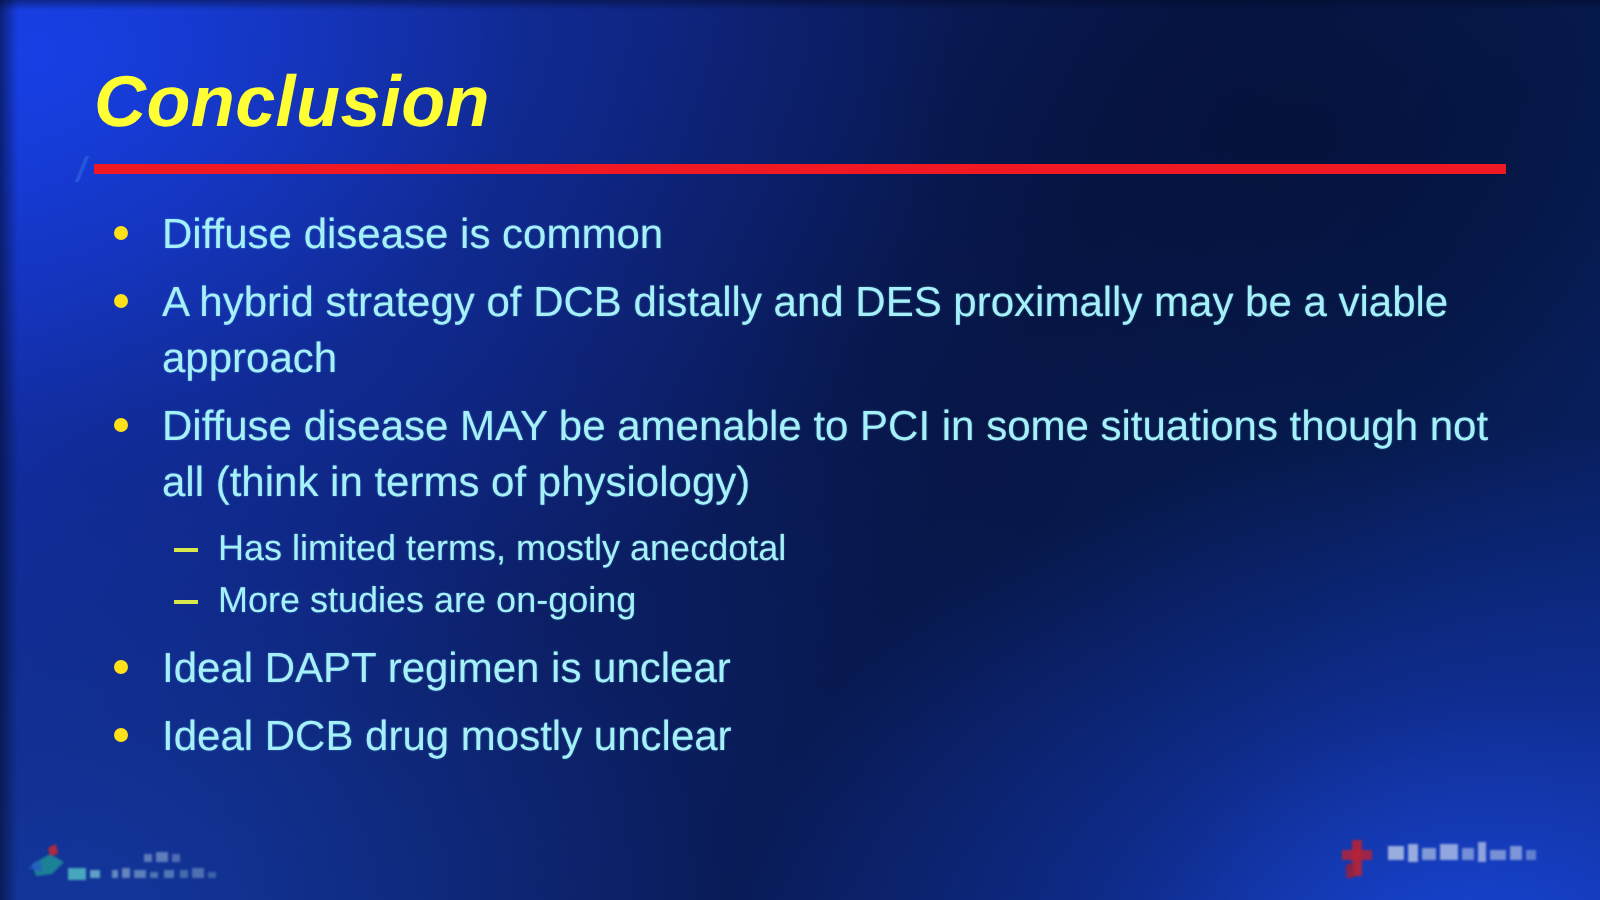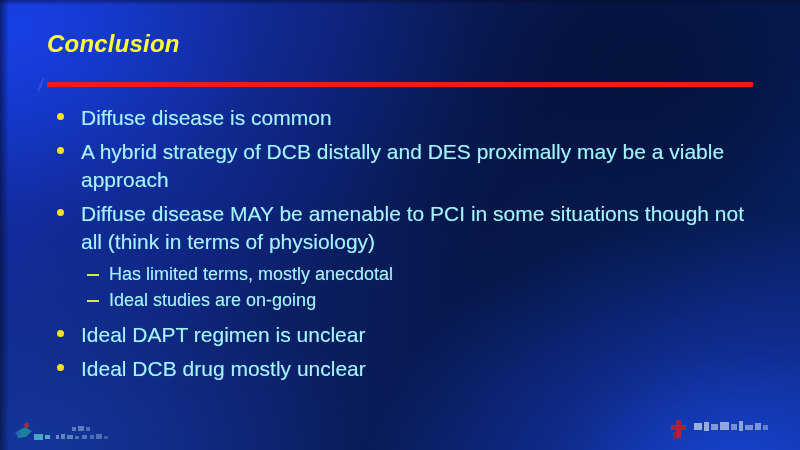--- a/index.html
+++ b/index.html
@@ -37,21 +37,21 @@
     right: -60px; top: -80px;
     width: 420px; height: 300px;
     background: radial-gradient(ellipse at center, rgba(4,14,52,0.55) 0%, rgba(4,14,52,0.0) 70%);
     pointer-events: none;
   }
 
   .title {
     position: absolute;
     left: 47px;
     top: 30px;
-    font-size: 24px;
+    font-size: 36px;
     font-weight: bold;
     font-style: italic;
     color: #ffff33;
     letter-spacing: 0.2px;
     white-space: nowrap;
   }
   .rule-wrap {
     position: absolute;
     left: 40px;
     top: 78px;
@@ -177,21 +177,21 @@
       <div class="text">Diffuse disease MAY be amenable to PCI in some situations though not all (think in terms of physiology)</div>
     </div>
 
     <div class="sub-row">
       <span class="marker-dash"></span>
       <div class="text">Has limited terms, mostly anecdotal</div>
     </div>
 
     <div class="sub-row" style="margin-bottom:8px;">
       <span class="marker-dash"></span>
-      <div class="text">Ideal studies are on-going</div>
+      <div class="text">More studies are on-going</div>
     </div>
 
     <div class="bullet-row">
       <span class="marker"></span>
       <div class="text">Ideal DAPT regimen is unclear</div>
     </div>
 
     <div class="bullet-row">
       <span class="marker"></span>
       <div class="text">Ideal DCB drug mostly unclear</div>

